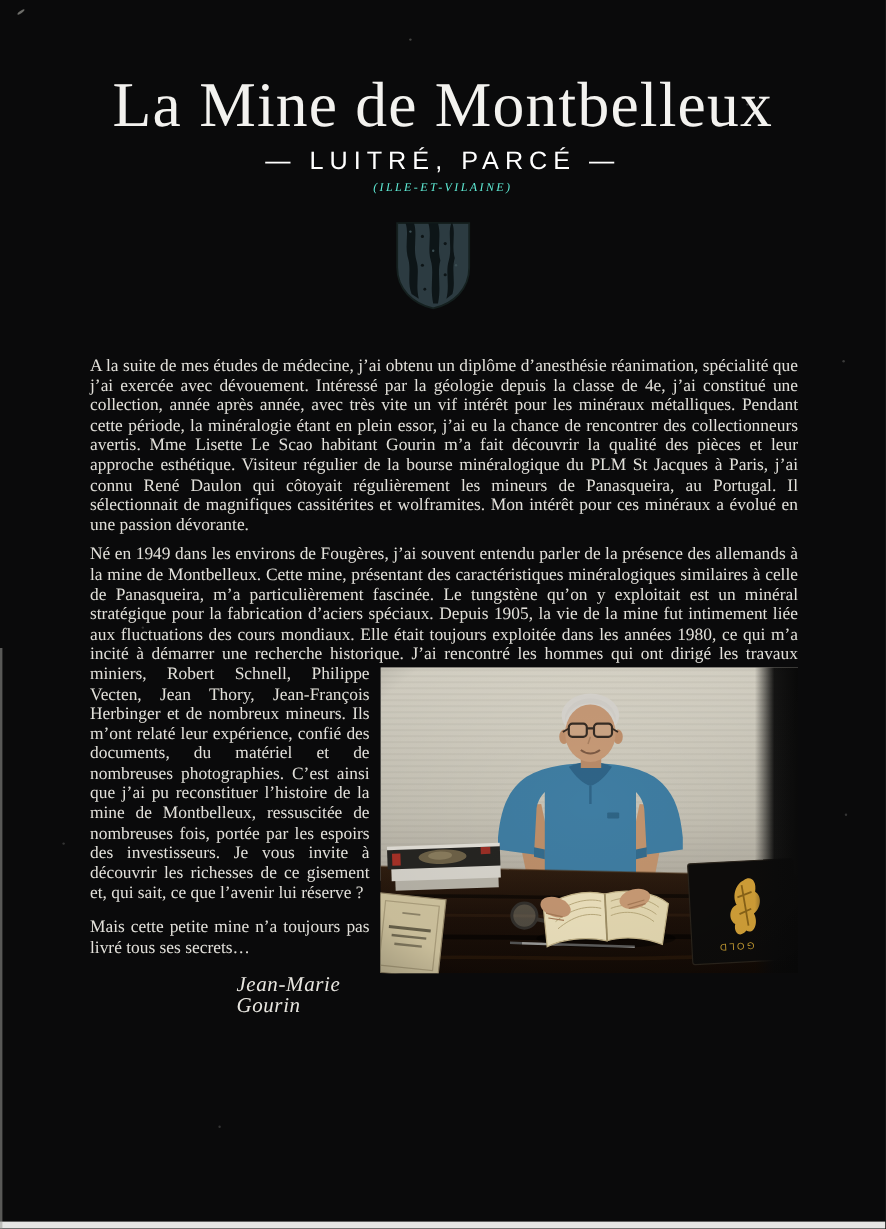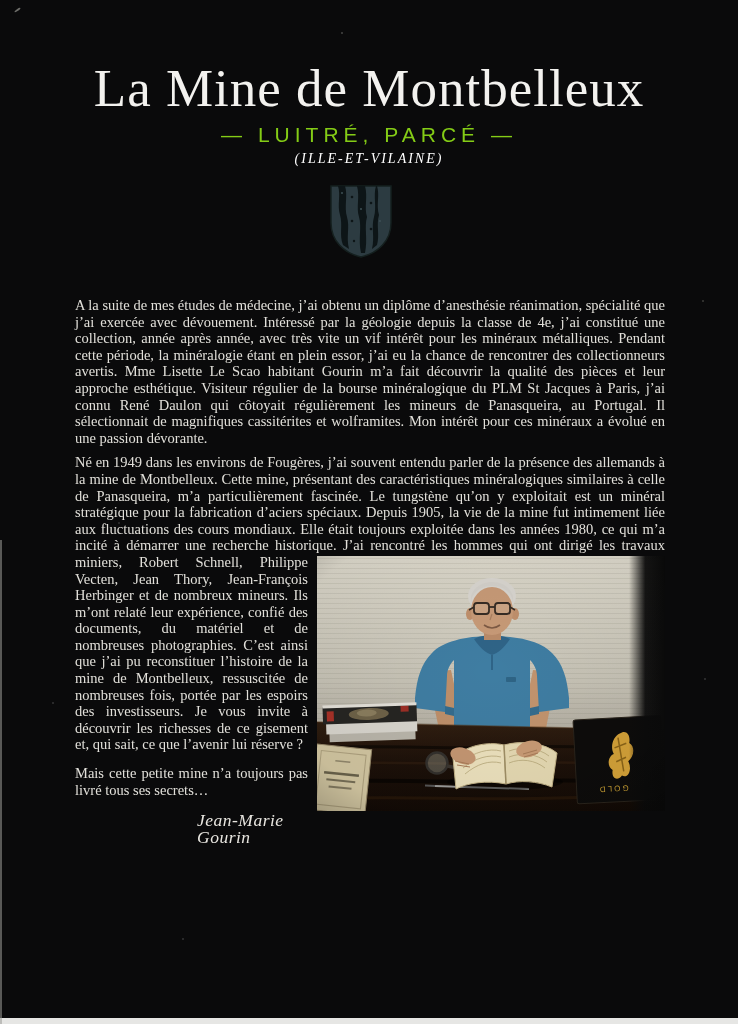--- a/index.html
+++ b/index.html
@@ -15,25 +15,25 @@
   
   .header{position:absolute;top:0;left:0;width:100%;text-align:center;}
   .title{
     margin:0;position:absolute;top:58px;left:0;width:100%;
     font-size:53px;font-weight:normal;letter-spacing:1px;
     color:#f3f2ef;font-family:"Liberation Serif", serif;
   }
   .subtitle{
     position:absolute;top:123px;left:0;width:100%;
     font-family:"Liberation Sans", sans-serif;
-    font-size:21px;letter-spacing:5px;color:#84cc16;font-weight:400;
+    font-size:21px;letter-spacing:5px;color:#ffffff;font-weight:400;
   }
   .region{
     position:absolute;top:151px;left:0;width:100%;
-    font-style:italic;font-size:14px;letter-spacing:2px;color:#ffffff;
+    font-style:italic;font-size:10px;letter-spacing:2px;color:#5eead4;
   }
   .shield{position:absolute;top:183px;left:328px;width:66px;height:76px;}
   
   .body-text{
     position:absolute;left:75px;top:297px;width:590px;
     font-size:14.5px;line-height:16.6px;text-align:justify;
     color:#e2e0da;
   }
   .para{margin:0 0 8px 0;}
   .para2{margin:0;}

